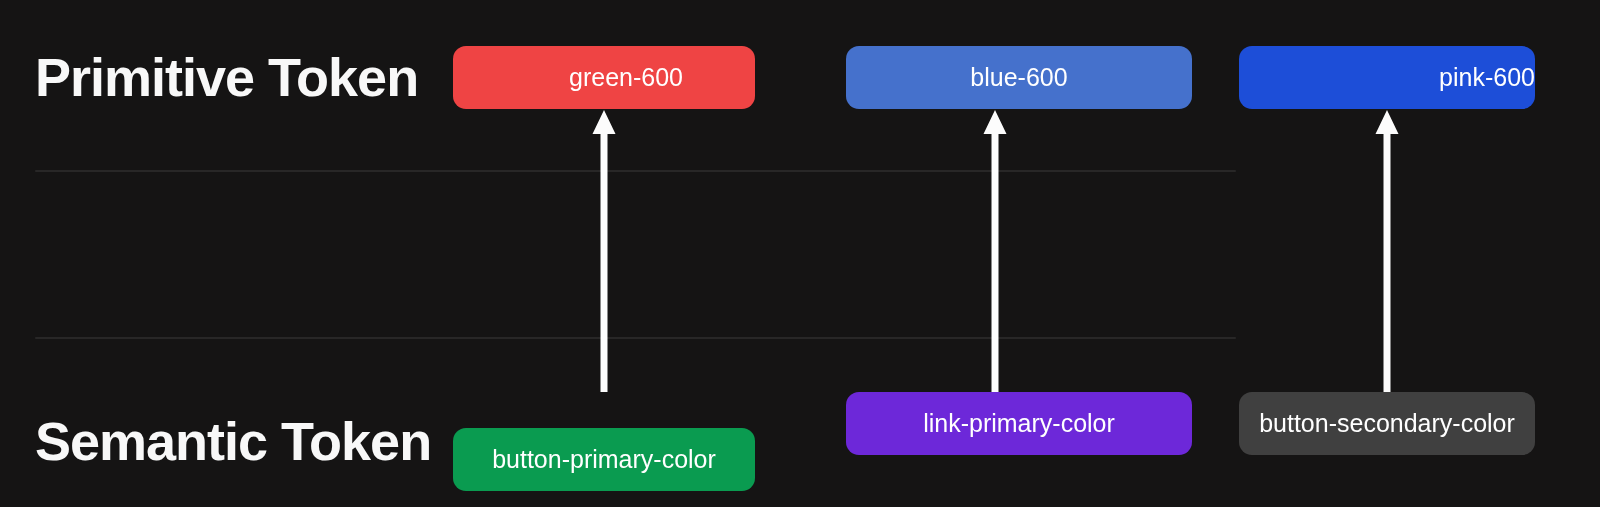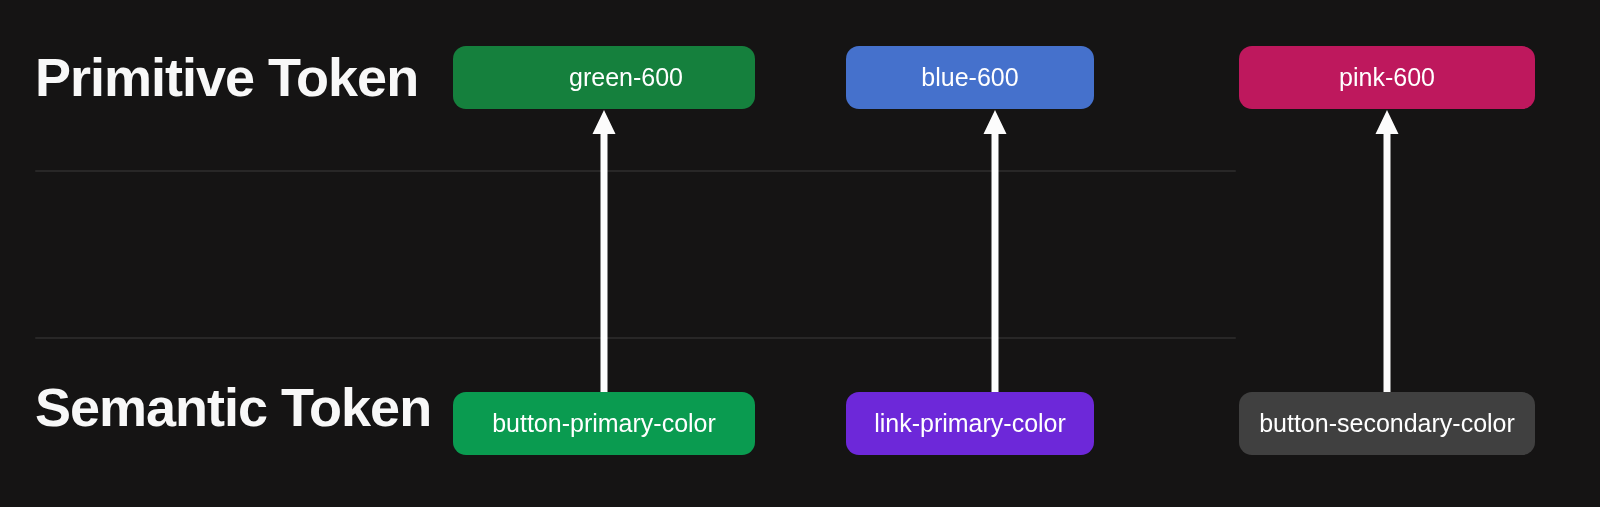--- a/index.html
+++ b/index.html
@@ -18,21 +18,21 @@
     left: 35px;
     height: 63px;
     line-height: 63px;
     color: #f8f8f8;
     font-size: 54px;
     font-weight: 700;
     letter-spacing: -1px;
     white-space: nowrap;
   }
   .row-label.primitive { top: 46px; }
-  .row-label.semantic  { top: 376px; text-align: center; }
+  .row-label.semantic  { top: 410px; text-align: center; }
 
   .divider {
     position: absolute;
     left: 35px;
     width: 1201px;
     height: 2px;
     border-radius: 1px;
   }
   .divider.first  { top: 170px; }
   .divider.second { top: 337px; }
@@ -44,21 +44,21 @@
     display: flex;
     align-items: center;
     justify-content: center;
     color: #ffffff;
     font-size: 25px;
     white-space: nowrap;
   }
   .row-top    { top: 46px; }
   .row-bottom { top: 392px; }
   .pos-1 { left: 453px;  width: 302px; }
-  .pos-2 { left: 846px;  width: 248px; }
+  .pos-2 { left: 846px;  width: 346px; }
   .pos-3 { left: 1239px; width: 296px; }
 
   .arrow {
     position: absolute;
     top: 110px;
     width: 28px;
     height: 282px;
   }
   .arrow-1 { left: 590px; }
   .arrow-2 { left: 981px; }
@@ -69,31 +69,31 @@
 <body>
 
 <div class="canvas" style="background-color: rgb(21, 20, 20);">
 
   <div class="row-label primitive">Primitive Token</div>
   <div class="row-label semantic">Semantic Token</div>
 
   <div class="divider first" style="background-color: rgb(40, 39, 39);"></div>
   <div class="divider second" style="background-color: rgb(40, 39, 39);"></div>
 
-  <div class="pill row-top pos-1" style="background-color: #15803d; padding-left: 44px;">
+  <div class="pill row-top pos-1" style="background-color: #ef4444; padding-left: 44px;">
     <span>green-600</span>
   </div>
   <div class="pill row-top pos-2" style="background-color: rgb(69, 113, 204);">
     <span>blue-600</span>
   </div>
-  <div class="pill row-top pos-3" style="background-color: #be185d;">
+  <div class="pill row-top pos-3" style="background-color: #1d4ed8; justify-content: flex-end;">
     <span>pink-600</span>
   </div>
 
-  <div class="pill row-bottom pos-1" style="background-color: rgb(10, 155, 80);">
+  <div class="pill row-bottom pos-1" style="background-color: rgb(10, 155, 80); margin-top: 36px;">
     <span>button-primary-color</span>
   </div>
   <div class="pill row-bottom pos-2" style="background-color: #6d28d9;">
     <span>link-primary-color</span>
   </div>
   <div class="pill row-bottom pos-3" style="background-color: #404040;">
     <span>button-secondary-color</span>
   </div>
 
   <div class="arrow arrow-1">

